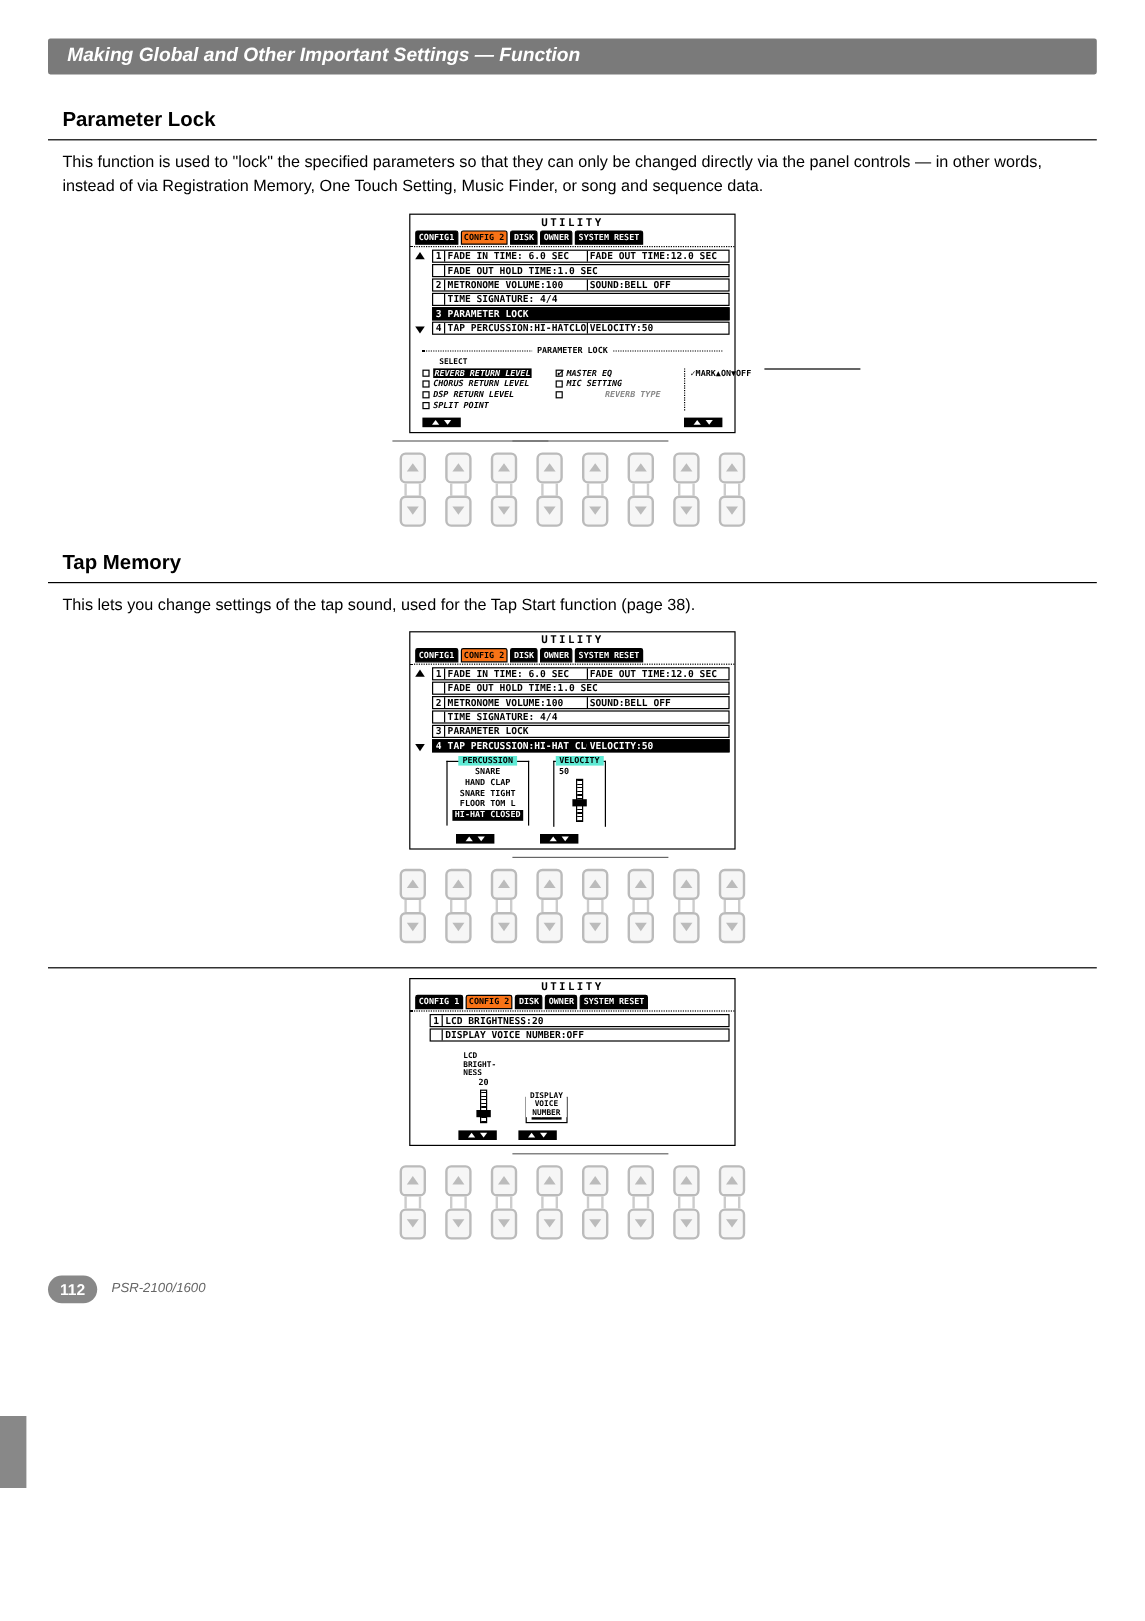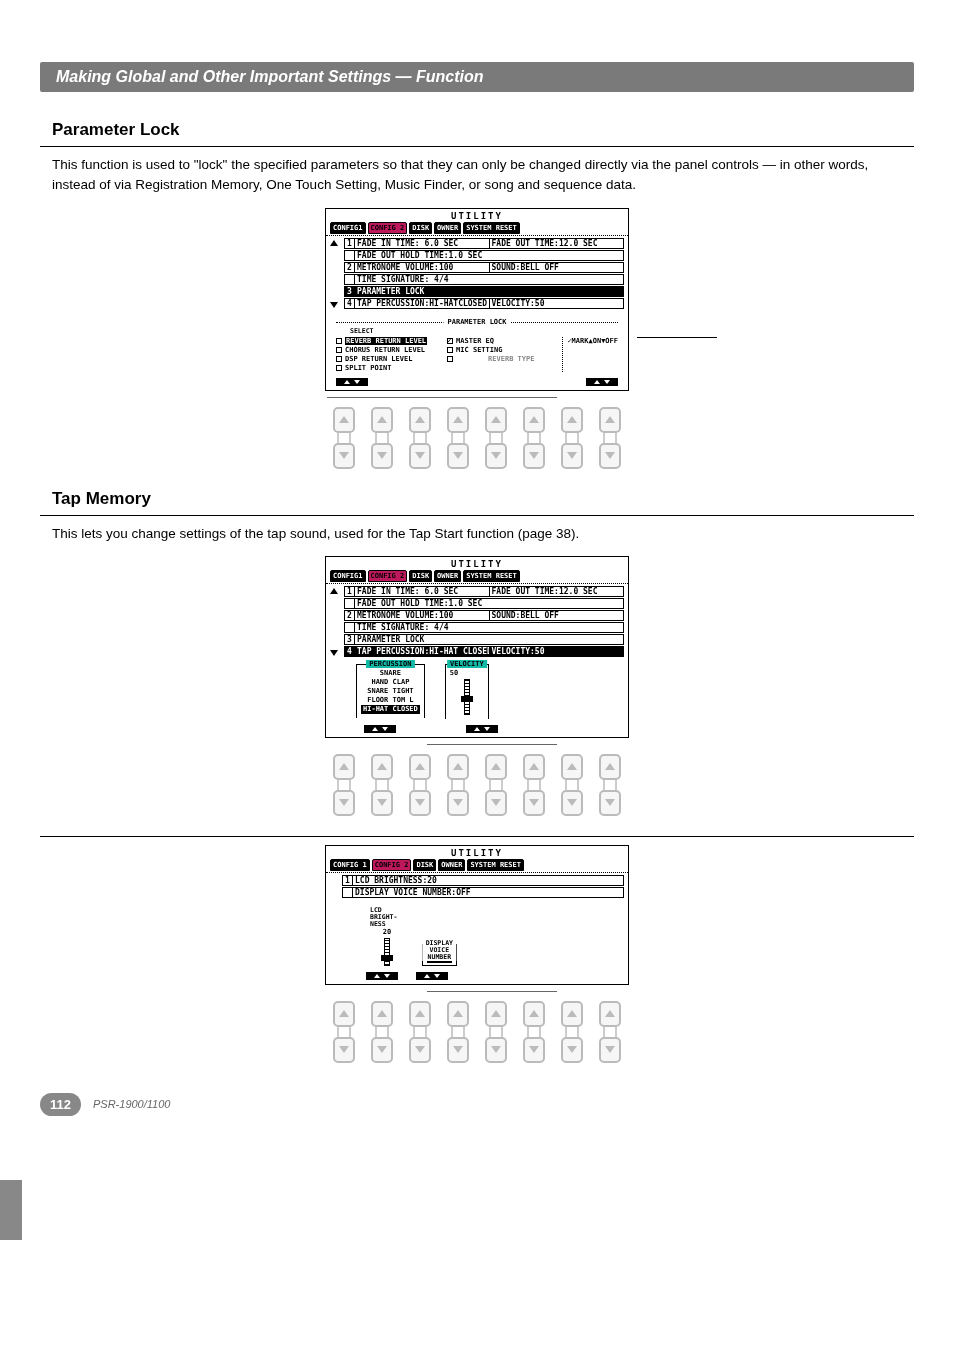--- a/index.html
+++ b/index.html
@@ -5,21 +5,20 @@
   * { box-sizing: border-box; }
   body {
     margin: 0;
     background: #fff;
     font-family: "Helvetica Neue", Arial, sans-serif;
     color: #000;
     width: 954px;
   }
   .page {
     padding: 32px 40px 20px 40px;
-    margin-top: 30px;
   }
   .top-banner {
     background: #7a7a7a;
     color: #fff;
     font-style: italic;
     font-weight: bold;
     font-size: 16px;
     padding: 6px 16px;
     border-radius: 2px;
     margin-bottom: 28px;
@@ -41,21 +40,21 @@
   }
   h2.major-title {
     font-size: 22px;
     font-weight: bold;
     margin: 28px 0 6px 12px;
     line-height: 1.3;
   }
 
   
   .lcd {
-    width: 304px;
+    width: 272px;
     margin: 0 auto 4px auto;
     border: 1px solid #000;
     background: #fff;
     font-family: "Lucida Console", Monaco, monospace;
     font-size: 8px;
     font-weight: bold;
     text-transform: uppercase;
     padding: 0;
   }
   .lcd-title {
@@ -74,21 +73,21 @@
   }
   .tab {
     border: 1px solid #000;
     padding: 0 2px;
     border-radius: 2px 2px 0 0;
     line-height: 10px;
     background: #000;
     color: #fff;
   }
   .tab.sel {
-    background: #be185d;
+    background: #f97316;
     color: #000;
   }
   .lcd-list {
     display: flex;
     padding: 2px 4px;
   }
   .arrows {
     display: flex;
     flex-direction: column;
     justify-content: space-between;
@@ -138,21 +137,21 @@
     display: flex;
     font-size: 7px;
     gap: 20px;
     position: relative;
   }
   .plock-col {
     display: flex;
     flex-direction: column;
     gap: 1px;
   }
-  .cb { display: flex; gap: 3px; align-items: center; white-space: nowrap;}
+  .cb { display: flex; gap: 3px; align-items: center; white-space: nowrap; font-style: italic;}
   .box { width: 6px; height: 6px; border: 1px solid #000; display: inline-block; position: relative;}
   .box.ck::after { content: "✓"; position: absolute; top: -3px; left: -1px; font-size: 8px;}
   .inv { background: #000; color: #fff; padding: 0 1px;}
   .plock-right {
     margin-left: auto;
     display: flex; flex-direction: row; gap: 0; border-left: 1px dotted #000; padding-left: 4px;
     font-size: 7px;
   }
   .footer-bars {
     display: flex;
@@ -176,21 +175,21 @@
   .tap-box {
     border-top: 1px solid #000;
     border-left: 1px solid #000;
     border-right: 1px solid #000;
     padding: 4px;
     position: relative;
     min-width: 64px;
   }
   .tap-box .lbl {
     position: absolute; top: -5px; left: 50%; transform: translateX(-50%);
-    background: #14b8a6; padding: 0 3px;
+    background: #5eead4; padding: 0 3px;
   }
   .tap-items { text-align: center; line-height: 9px;}
   .tap-items .hl { background: #000; color: #fff; padding: 0 2px; display: inline-block;}
   .vslider { width: 6px; height: 36px; border: 1px solid #000; margin: 2px auto 0 auto; position: relative; background: repeating-linear-gradient(0deg,#000,#000 1px,#fff 1px,#fff 3px);}
   .vslider::after { content:""; position:absolute; left:-4px; right:-4px; top:16px; height:6px; background:#000;}
 
   .config2-lower {
     padding: 6px 14px;
   }
   .mini-label { font-size: 6.5px; text-align: left; }
@@ -755,16 +754,16 @@
           <div class="link"></div>
           <div class="pb dn">
             <div class="t"></div>
           </div>
         </div>
       </div>
   </div>
 
   <div class="page-num">
     <span class="pn-badge">112</span>
-    <span class="model">PSR-1900/1100</span>
+    <span class="model">PSR-2100/1600</span>
   </div>
 
 </div>
 
 </body></html>

